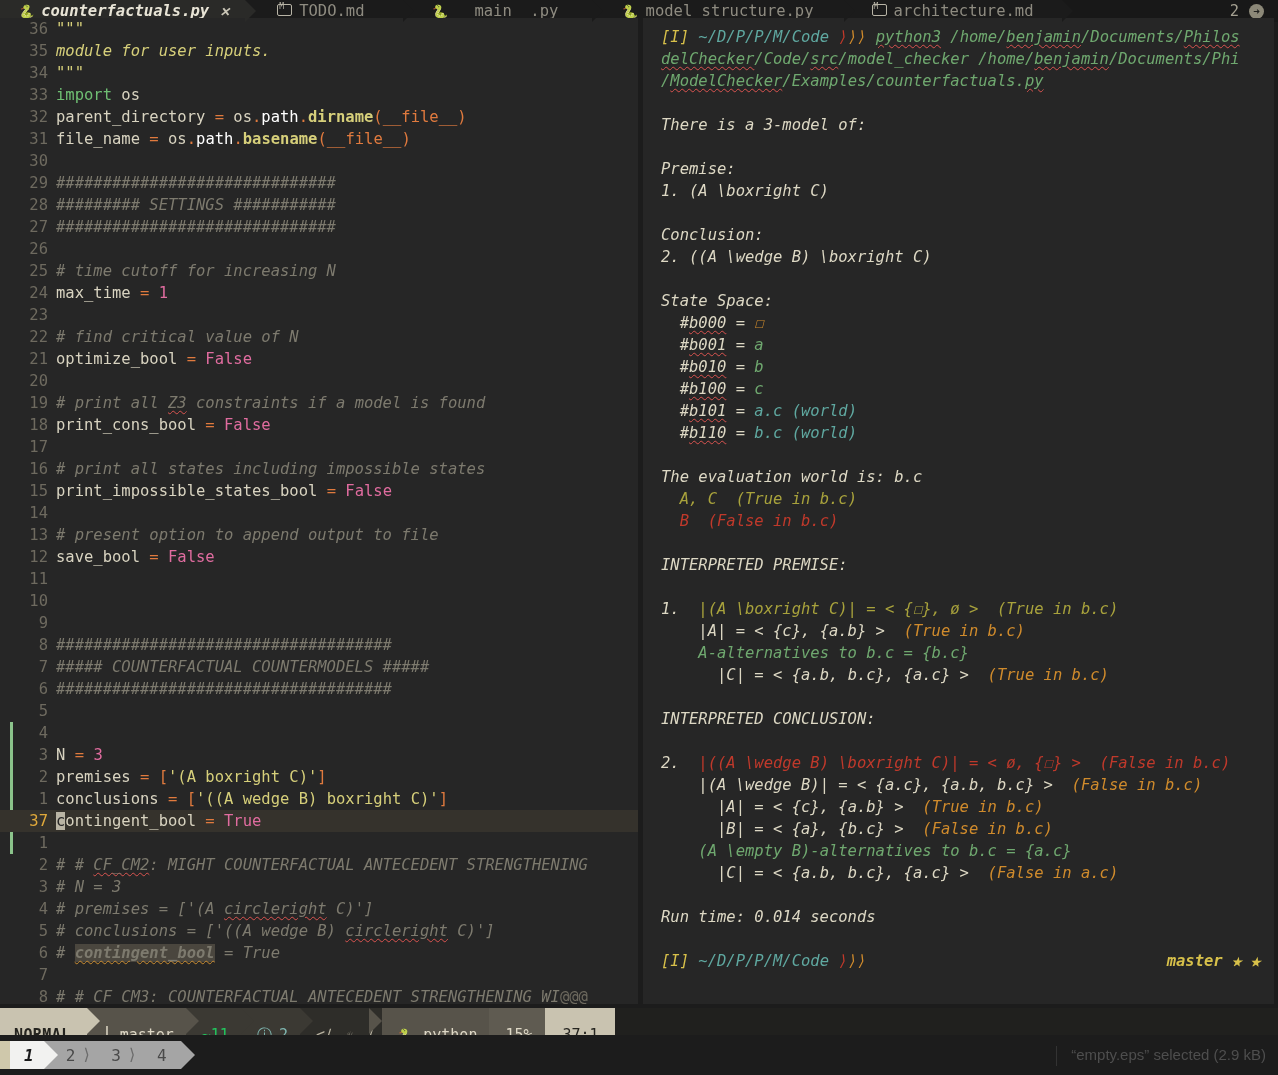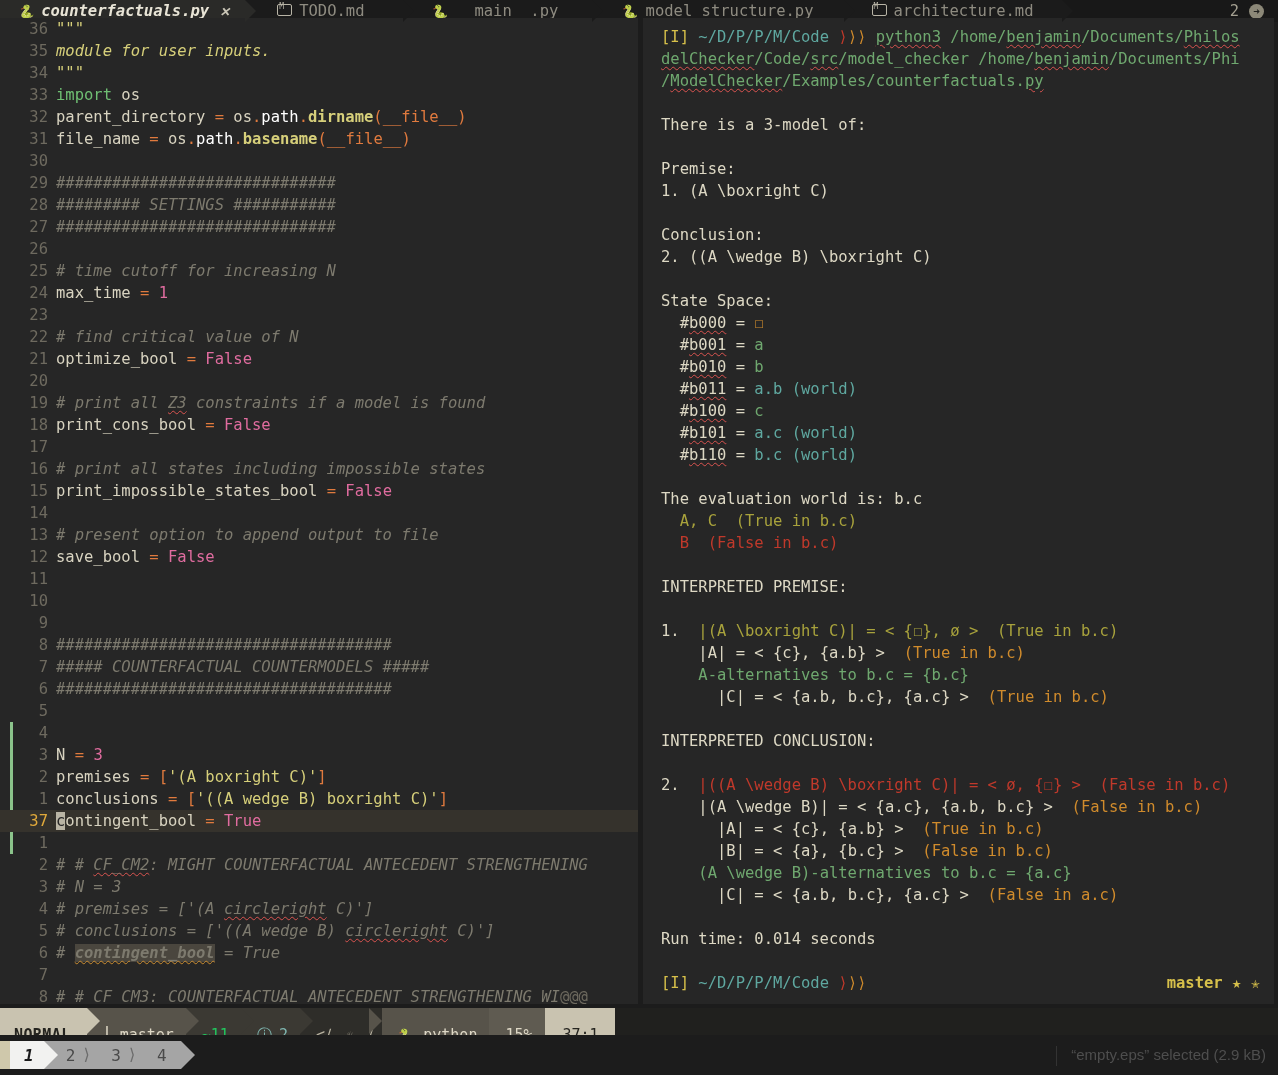--- a/index.html
+++ b/index.html
@@ -51,21 +51,21 @@
   }
   .win-badge{
     display:inline-block;width:15px;height:15px;border-radius:50%;
     background:#8c8878;color:#20201e;font-size:11px;line-height:15px;text-align:center;
   }
 
   
   .main{position:absolute;left:0;top:18px;width:1274px;height:986px;display:flex;}
   .pane-left{width:640px;height:986px;background:#262626;position:relative;overflow:hidden;}
   .pane-sep{width:5px;background:#1c1c1c;}
-  .pane-right{width:633px;height:986px;background:#262626;position:relative;overflow:hidden;}
+  .pane-right{width:633px;height:986px;background:#262626;position:relative;overflow:hidden;font-style:italic;}
 
   
   .gitcol{position:absolute;left:10px;width:3px;background:#8bc38b;}
   .code{position:absolute;left:0;top:0;width:640px;}
   .ln{
     display:flex;align-items:flex-start;height:22px;line-height:22px;
     white-space:pre;font-size:15.5px;
   }
   .num{
     width:48px;min-width:48px;text-align:right;padding-right:8px;
@@ -249,21 +249,20 @@
           <div class="tl"><span class="t-cream">Premise:</span></div>
           <div class="tl"><span class="t-cream">1. (A \boxright C)</span></div>
           <div class="tl">&nbsp;</div>
           <div class="tl"><span class="t-cream">Conclusion:</span></div>
           <div class="tl"><span class="t-cream">2. ((A \wedge B) \boxright C)</span></div>
           <div class="tl">&nbsp;</div>
           <div class="tl"><span class="t-cream">State Space:</span></div>
           <div class="tl">  <span class="t-cream">#<span class="sq">b000</span> = </span><span class="t-orange">☐</span></div>
           <div class="tl">  <span class="t-cream">#<span class="sq">b001</span> = </span><span class="t-green">a</span></div>
           <div class="tl">  <span class="t-cream">#<span class="sq">b010</span> = </span><span class="t-green">b</span></div>
-          <div class="tl">  <span class="t-cream">#<span class="sq">b011</span> = </span><span class="t-teal">a.b (world)</span></div>
           <div class="tl">  <span class="t-cream">#<span class="sq">b100</span> = </span><span class="t-green">c</span></div>
           <div class="tl">  <span class="t-cream">#<span class="sq">b101</span> = </span><span class="t-teal">a.c (world)</span></div>
           <div class="tl">  <span class="t-cream">#<span class="sq">b110</span> = </span><span class="t-teal">b.c (world)</span></div>
           <div class="tl">&nbsp;</div>
           <div class="tl"><span class="t-cream">The evaluation world is: b.c</span></div>
           <div class="tl">  <span class="t-olive">A, C  (True in b.c)</span></div>
           <div class="tl">  <span class="t-red">B  (False in b.c)</span></div>
           <div class="tl">&nbsp;</div>
           <div class="tl"><span class="t-cream">INTERPRETED PREMISE:</span></div>
           <div class="tl">&nbsp;</div>
@@ -271,21 +270,21 @@
           <div class="tl">    <span class="t-cream">|A| = &lt; {c}, {a.b} &gt;  </span><span class="t-orange">(True in b.c)</span></div>
           <div class="tl">    <span class="t-green">A-alternatives to b.c = {b.c}</span></div>
           <div class="tl">      <span class="t-cream">|C| = &lt; {a.b, b.c}, {a.c} &gt;  </span><span class="t-orange">(True in b.c)</span></div>
           <div class="tl">&nbsp;</div>
           <div class="tl"><span class="t-cream">INTERPRETED CONCLUSION:</span></div>
           <div class="tl">&nbsp;</div>
           <div class="tl"><span class="t-cream">2.  </span><span class="t-red">|((A \wedge B) \boxright C)| = &lt; ø, {☐} &gt;  (False in b.c)</span></div>
           <div class="tl">    <span class="t-cream">|(A \wedge B)| = &lt; {a.c}, {a.b, b.c} &gt;  </span><span class="t-orange">(False in b.c)</span></div>
           <div class="tl">      <span class="t-cream">|A| = &lt; {c}, {a.b} &gt;  </span><span class="t-orange">(True in b.c)</span></div>
           <div class="tl">      <span class="t-cream">|B| = &lt; {a}, {b.c} &gt;  </span><span class="t-orange">(False in b.c)</span></div>
-          <div class="tl">    <span class="t-green">(A \wedge B)-alternatives to b.c = {a.c}</span></div>
+          <div class="tl">    <span class="t-green">(A \empty B)-alternatives to b.c = {a.c}</span></div>
           <div class="tl">      <span class="t-cream">|C| = &lt; {a.b, b.c}, {a.c} &gt;  </span><span class="t-orange">(False in a.c)</span></div>
           <div class="tl">&nbsp;</div>
           <div class="tl"><span class="t-cream">Run time: 0.014 seconds</span></div>
           <div class="tl">&nbsp;</div>
           <div class="tl" style="position: relative;"><span class="t-yellow">[I]</span> <span class="t-teal">~/D/P/P/M/Code</span> <span class="t-arrow-r">⟩</span><span class="t-arrow-o">⟩⟩</span><span class="t-yellow" style="position: absolute; right: 16px; font-weight: bold;">master ★ ✭</span></div>
         </div>
     </div>
   </div>
 
   <div class="statusrow">

